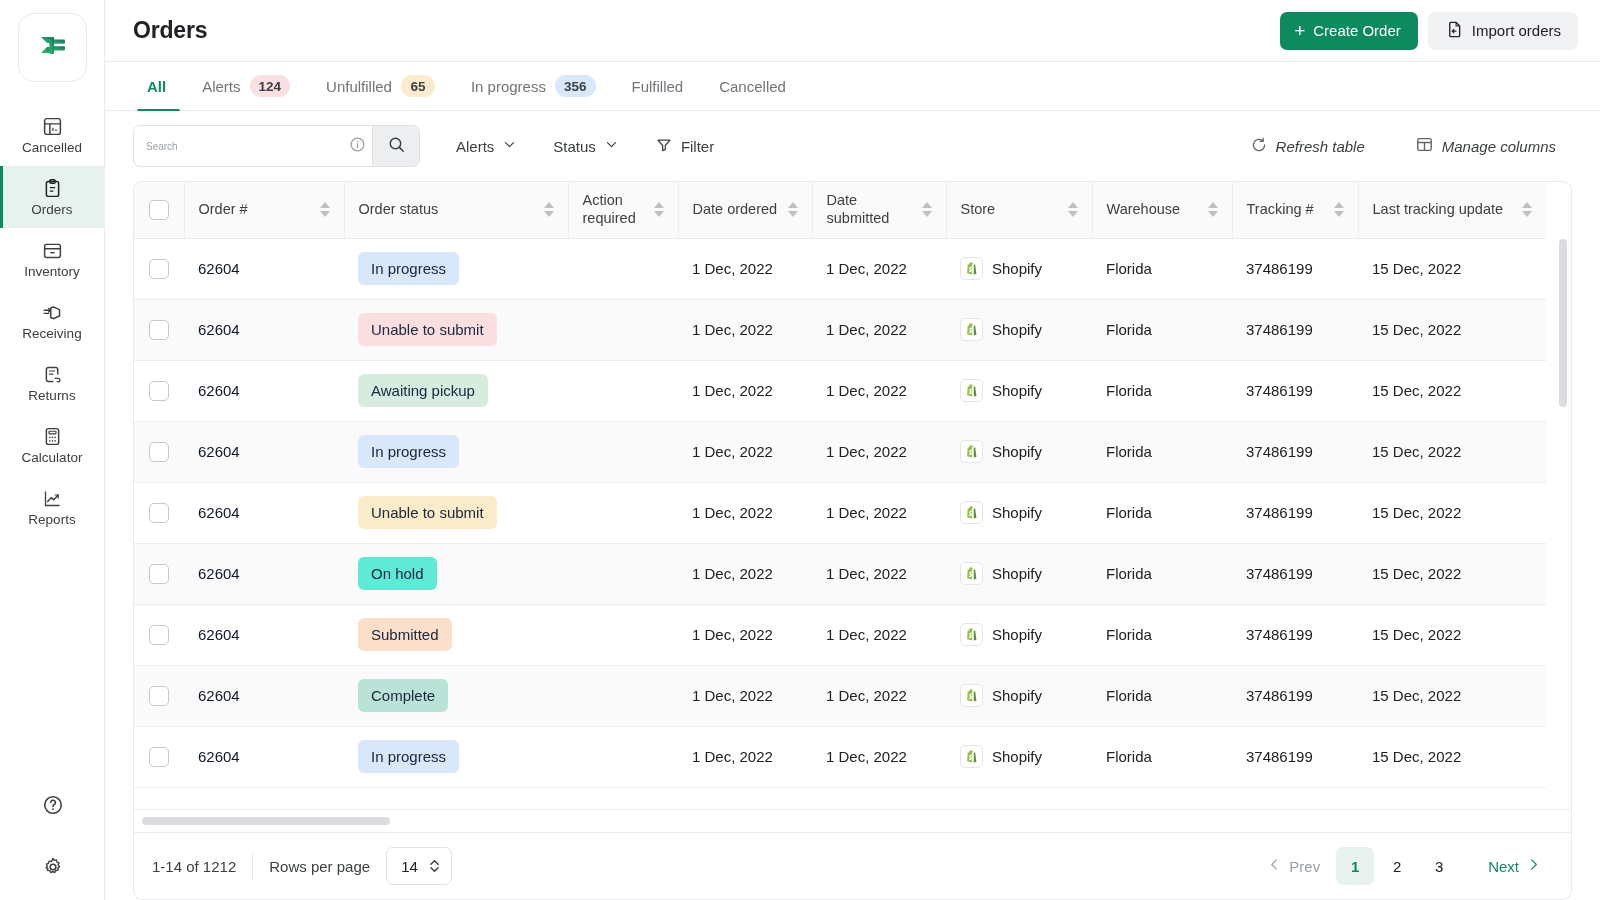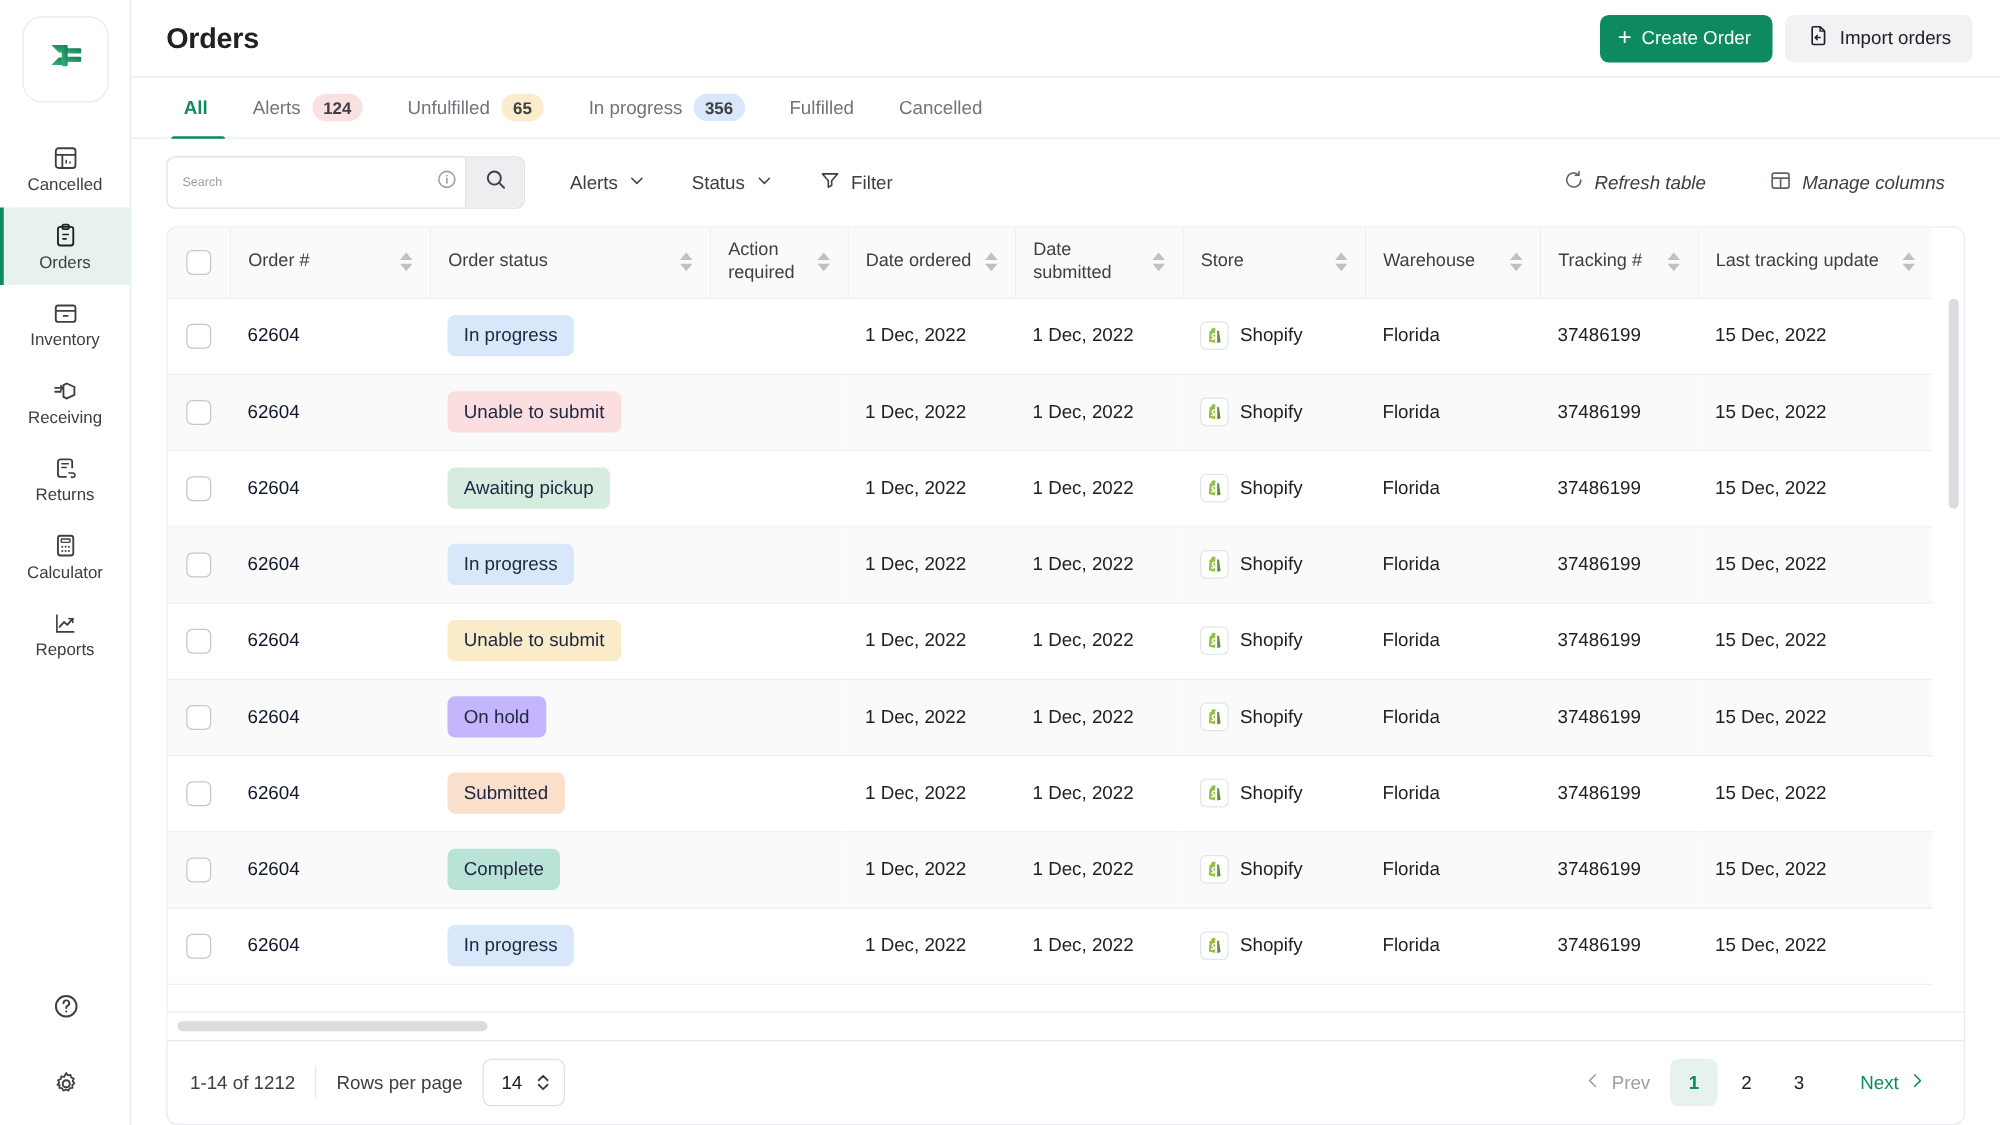--- a/index.html
+++ b/index.html
@@ -668,21 +668,21 @@
                     <span>Shopify</span>
                   </span>
                 </td>
                 <td>Florida</td>
                 <td>37486199</td>
                 <td>15 Dec, 2022</td>
               </tr>
               <tr>
                 <td class="cb-col"><span class="cbx"></span></td>
                 <td><span class="order-link">62604</span></td>
-                <td><span class="badge" style="background:#c4b5fd">On hold</span></td>
+                <td><span class="badge" style="background:#5eead4">On hold</span></td>
                 <td></td>
                 <td>1 Dec, 2022</td>
                 <td>1 Dec, 2022</td>
                 <td>
                   <span class="store-cell">
                     <span class="store-logo">
                       <svg width="15" height="15" viewBox="0 0 24 24">
                         <path d="M15.6 4.2c-.1-.1-.3-.1-.4-.1l-1 .2c-.3-.9-.9-1.8-1.9-1.8h-.2c-.3-.4-.7-.6-1.1-.6-2 0-3 2.5-3.3 3.8l-1.4.4c-.4.1-.5.2-.5.6L5 19.6l8 1.9V4.1c-.1 0-.2 0-.3.1z" fill="#95bf47"></path>
                         <path d="M18.6 6.3c0-.1-.1-.2-.2-.2l-1.6-.1-1.2-1.2V21.5l4.4-1.1s-1.9-12.9-1.9-13c0-.1 0-.1-.1-.1z" fill="#5e8e3e"></path>
                         <path d="M13.3 9.1l-.6 1.8s-.6-.3-1.3-.3c-1.1 0-1.1.7-1.1.8 0 .9 2.4 1.3 2.4 3.5 0 1.7-1.1 2.8-2.5 2.8-1.7 0-2.6-1.1-2.6-1.1l.5-1.5s.9.8 1.6.8c.5 0 .7-.4.7-.7 0-1.2-2-1.2-2-3.2 0-1.7 1.2-3.3 3.6-3.3.9 0 1.3.4 1.3.4z" fill="#fff"></path>

